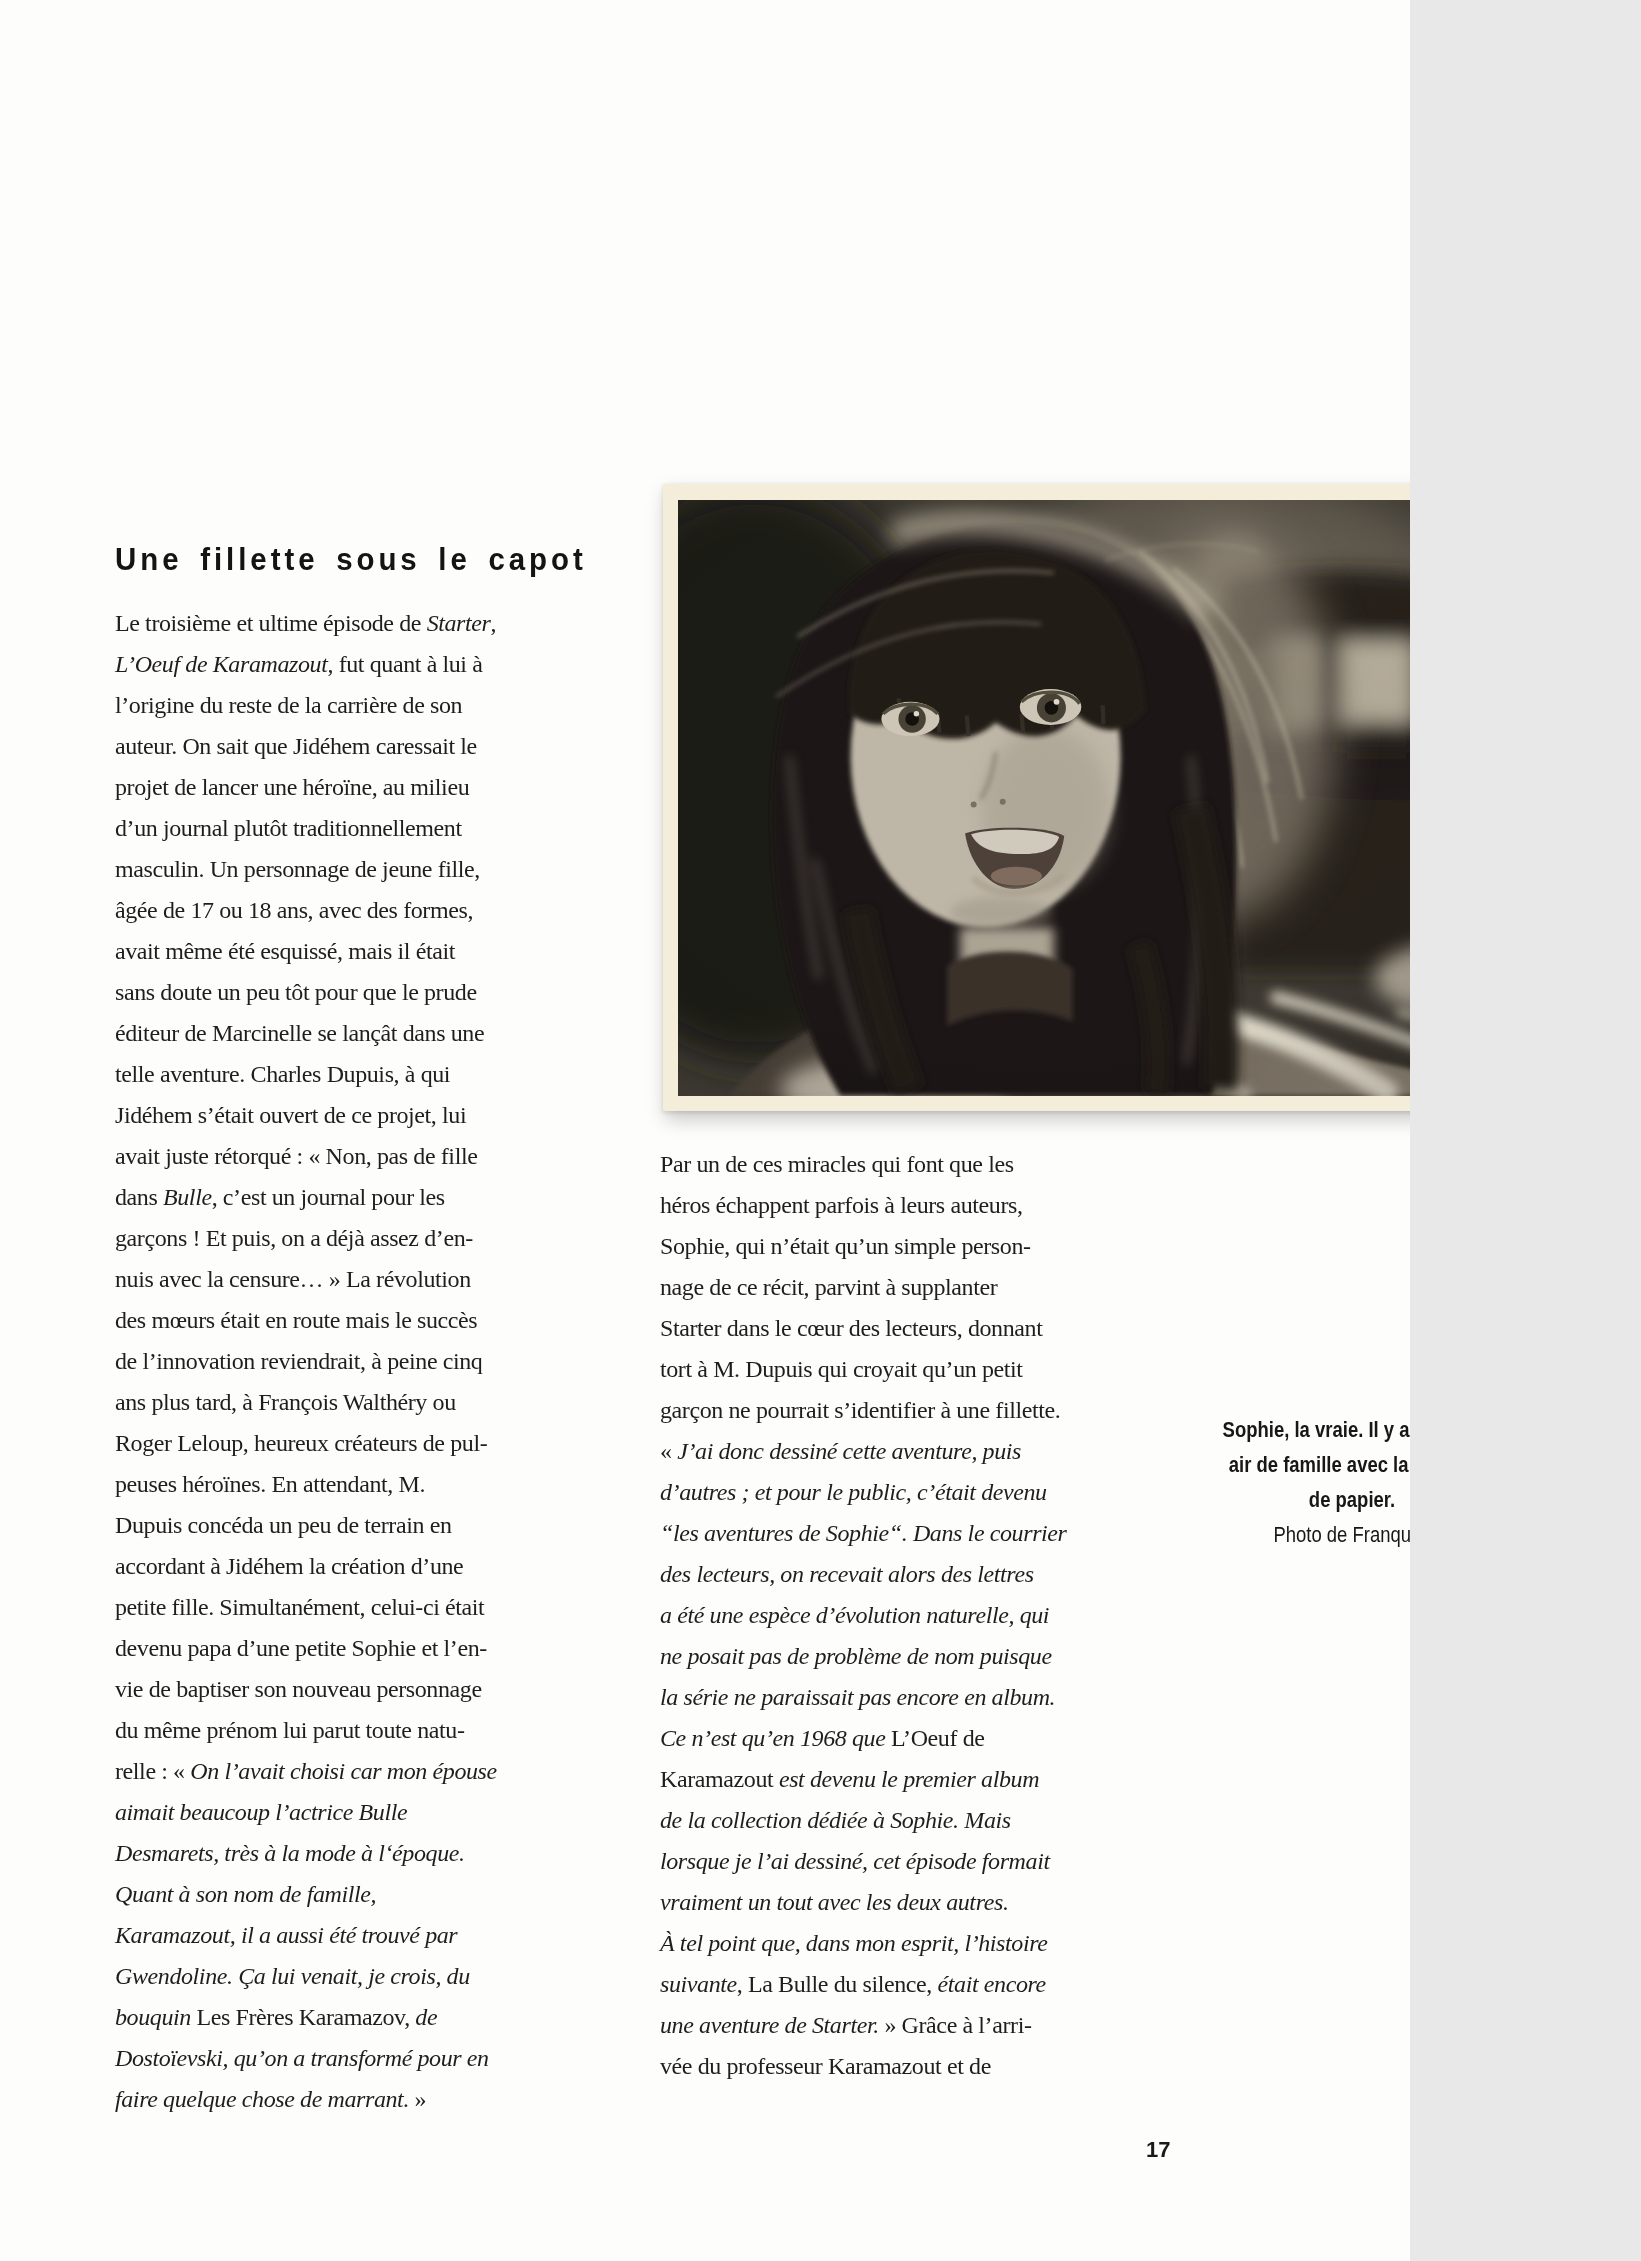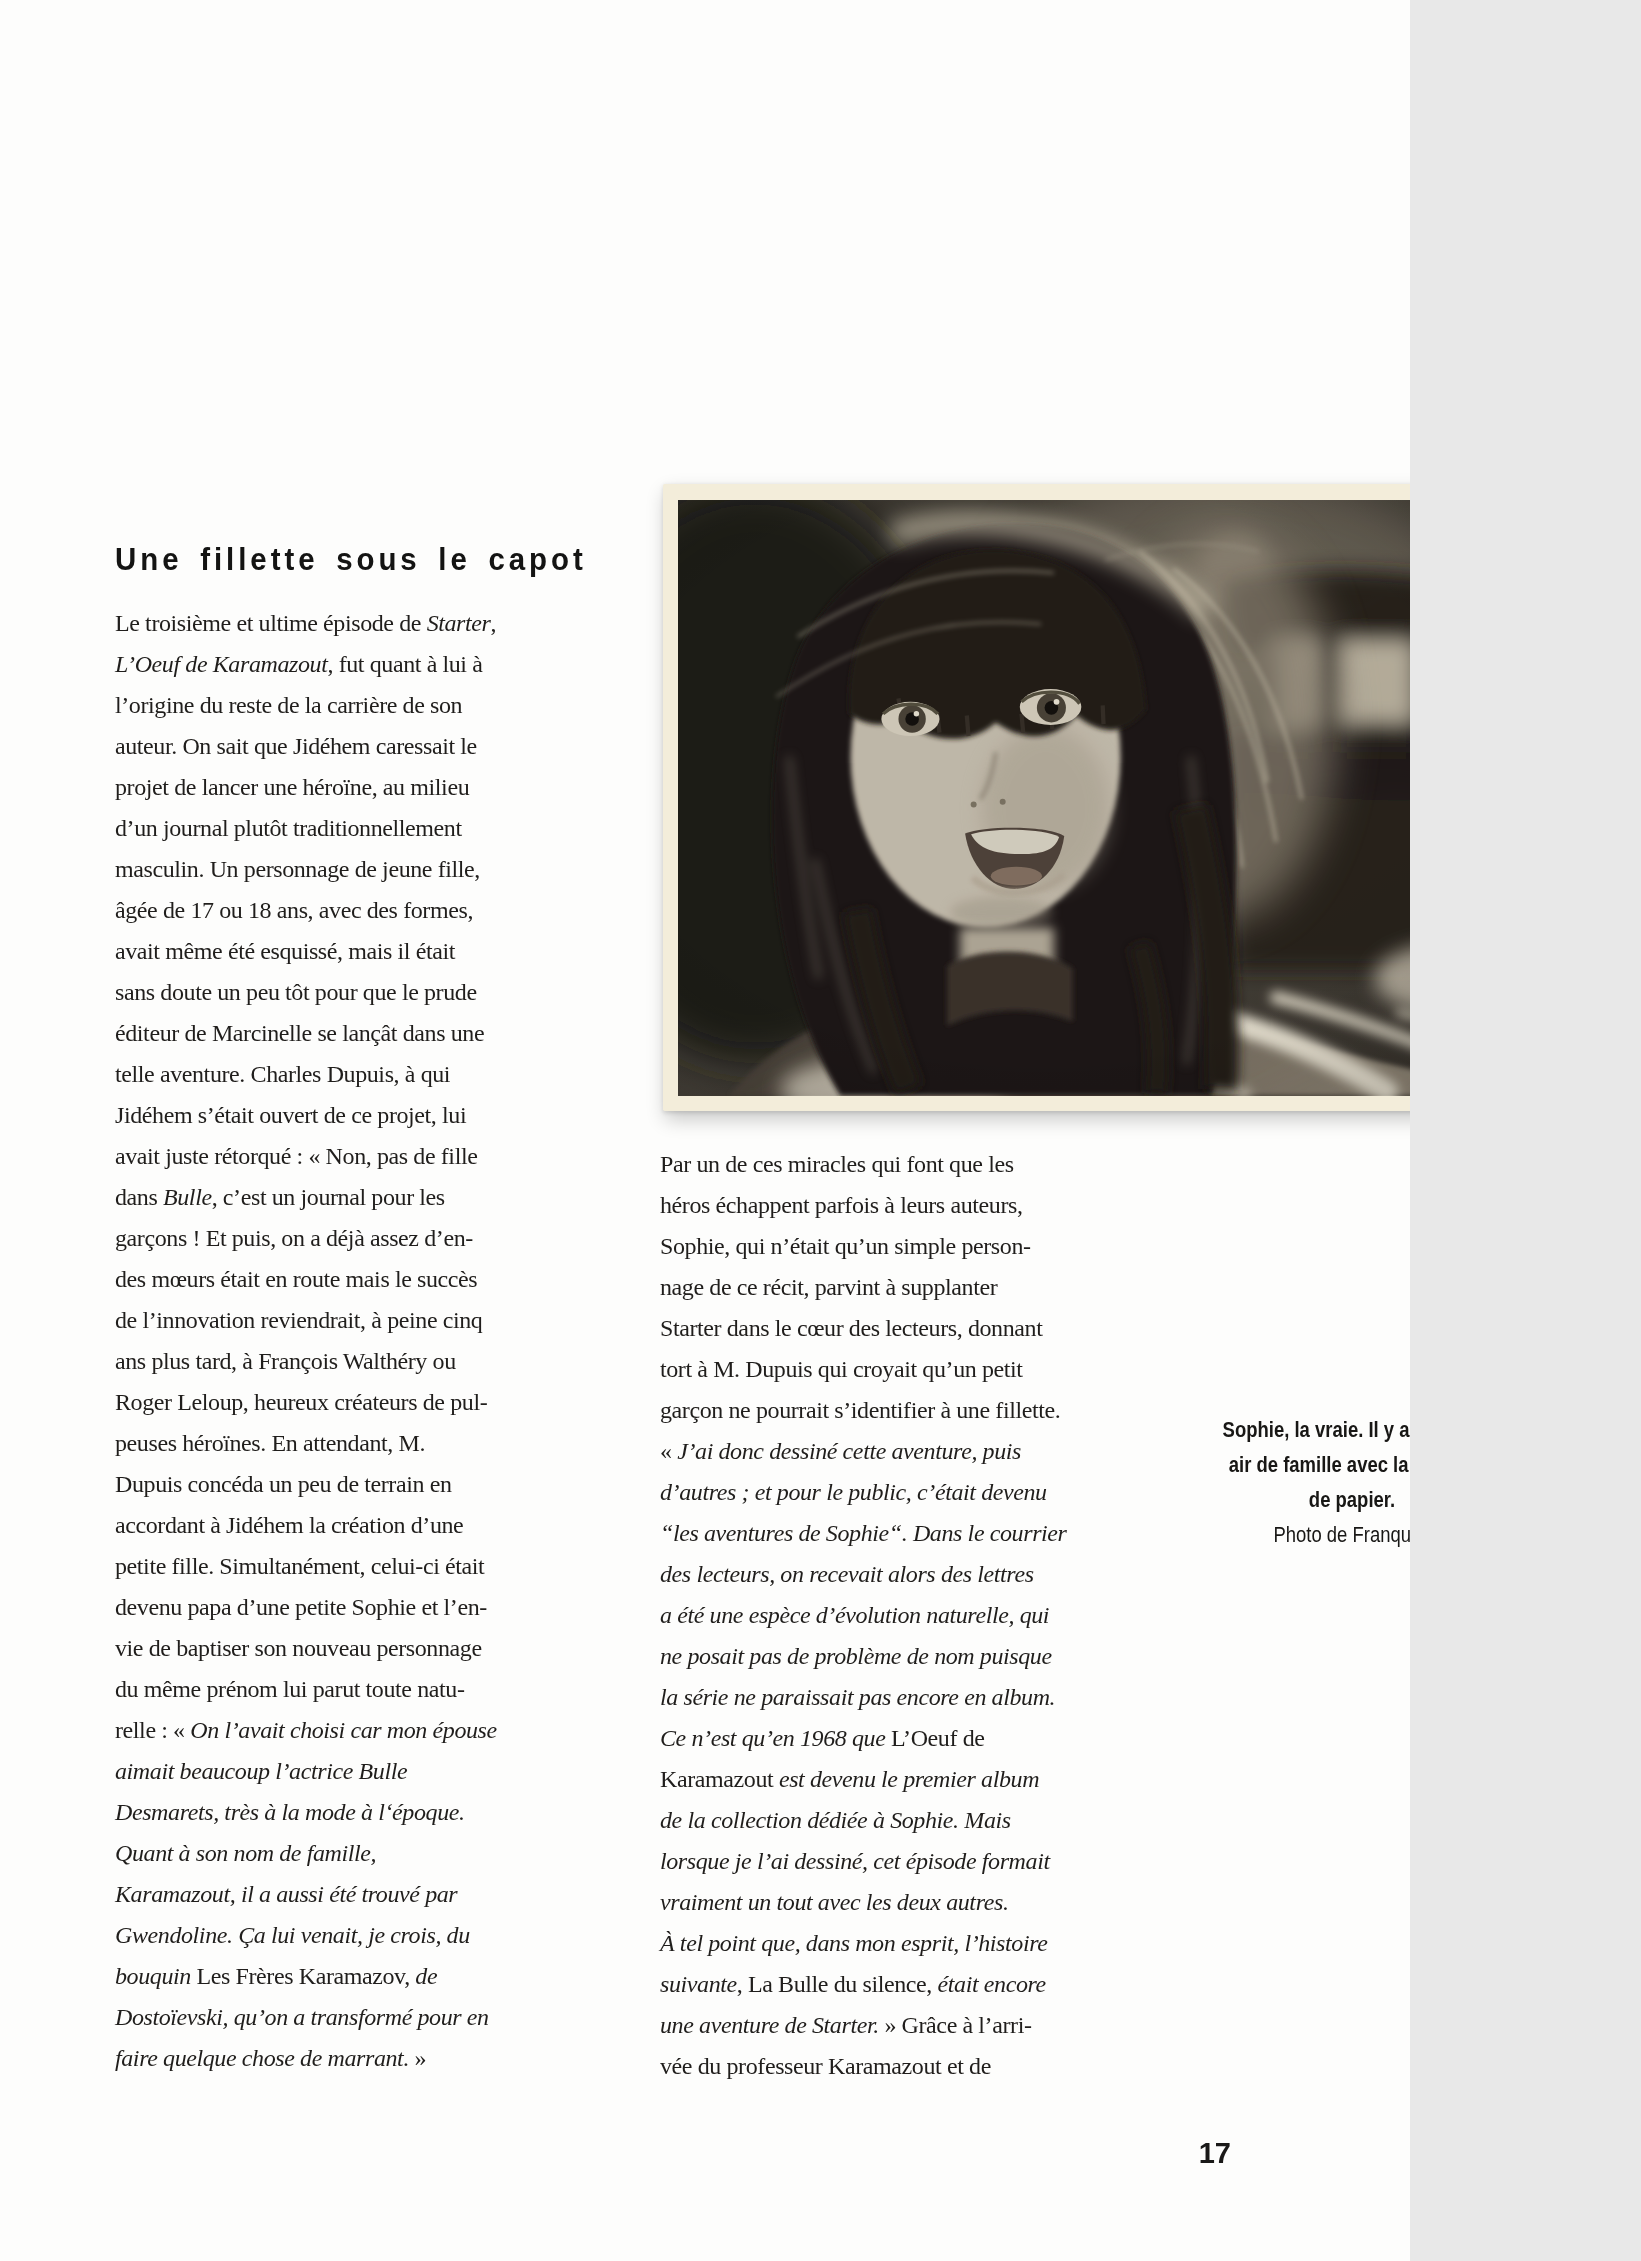--- a/index.html
+++ b/index.html
@@ -12,22 +12,22 @@
   .col{position:absolute;font-size:24px;letter-spacing:-0.4px;color:#201e1c;}
   .col .line{height:41px;line-height:41px;white-space:pre;}
   .it{font-style:italic;}
   .col-left{left:115px;top:603px;width:556px;}
   .col-right{left:660px;top:1144px;width:556px;}
   .caption{position:absolute;left:1168px;top:1412px;width:368px;text-align:center;
         font-family:"Liberation Sans", sans-serif;font-weight:700;font-size:22px;color:#181715;
         transform:scaleX(0.84);transform-origin:50% 0;}
   .caption .line{line-height:35px;white-space:pre;}
   .caption-credit{font-weight:400;line-height:35px;}
-  .pagenum{position:absolute;left:1146px;top:2137px;width:85px;text-align:right;
-        font-family:"Liberation Sans", sans-serif;font-weight:700;font-size:29px;color:#1a1918;}
+  .pagenum{position:absolute;left:1146px;top:2137px;width:85px;text-align:left;
+        font-family:"Liberation Sans", sans-serif;font-weight:700;font-size:22px;color:#1a1918;}
   .photo-print{position:absolute;left:663px;top:484px;width:900px;height:627px;
         background:#f3edda;border-radius:1.7px;
         box-shadow:2.6px 8.5px 19px rgba(0,0,0,0.20), 0 1.7px 4.3px rgba(0,0,0,0.12);}
   .photo-inner{position:absolute;left:15.4px;top:16px;width:869px;height:596px;overflow:hidden;background:#46413a;}
   .photo-inner svg{display:block;}
 </style>
 </head>
 <body>
 
 <div class="page">
@@ -44,20 +44,21 @@
       <div class="line"><span>masculin. Un personnage de jeune fille,</span></div>
       <div class="line"><span>âgée de 17 ou 18 ans, avec des formes,</span></div>
       <div class="line"><span>avait même été esquissé, mais il était</span></div>
       <div class="line"><span>sans doute un peu tôt pour que le prude</span></div>
       <div class="line"><span>éditeur de Marcinelle se lançât dans une</span></div>
       <div class="line"><span>telle aventure. Charles Dupuis, à qui</span></div>
       <div class="line"><span>Jidéhem s’était ouvert de ce projet, lui</span></div>
       <div class="line"><span>avait juste rétorqué : « Non, pas de fille</span></div>
       <div class="line"><span>dans </span><span class="it">Bulle</span><span>, c’est un journal pour les</span></div>
       <div class="line"><span>garçons ! Et puis, on a déjà assez d’en-</span></div>
+      <div class="line"><span>nuis avec la censure… » La révolution</span></div>
       <div class="line"><span>des mœurs était en route mais le succès</span></div>
       <div class="line"><span>de l’innovation reviendrait, à peine cinq</span></div>
       <div class="line"><span>ans plus tard, à François Walthéry ou</span></div>
       <div class="line"><span>Roger Leloup, heureux créateurs de pul-</span></div>
       <div class="line"><span>peuses héroïnes. En attendant, M.</span></div>
       <div class="line"><span>Dupuis concéda un peu de terrain en</span></div>
       <div class="line"><span>accordant à Jidéhem la création d’une</span></div>
       <div class="line"><span>petite fille. Simultanément, celui-ci était</span></div>
       <div class="line"><span>devenu papa d’une petite Sophie et l’en-</span></div>
       <div class="line"><span>vie de baptiser son nouveau personnage</span></div>

